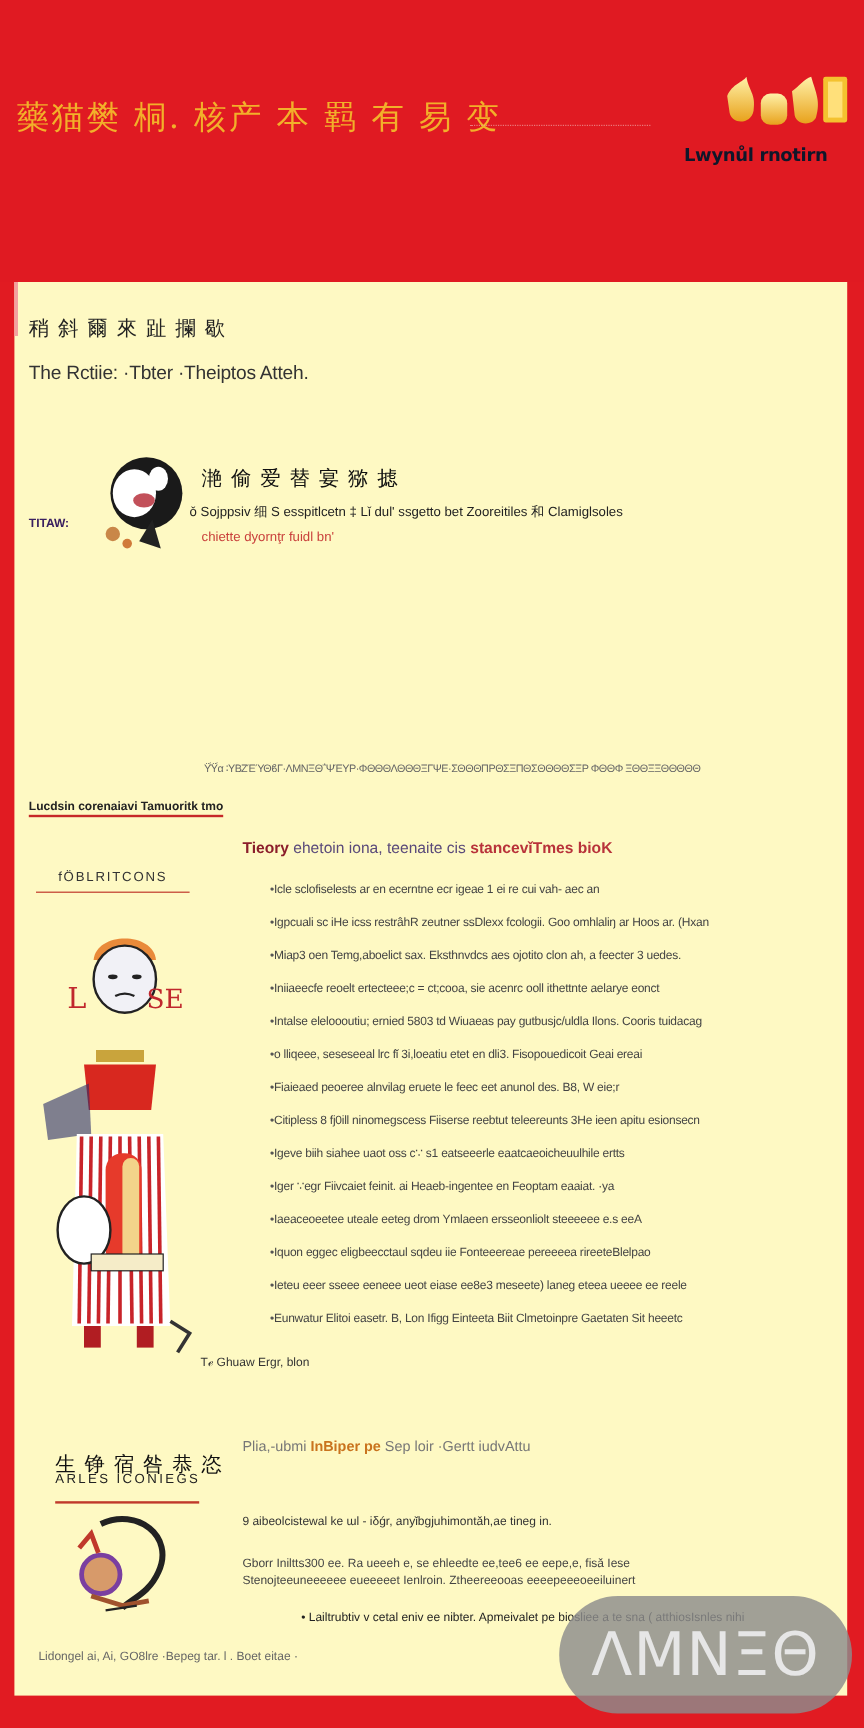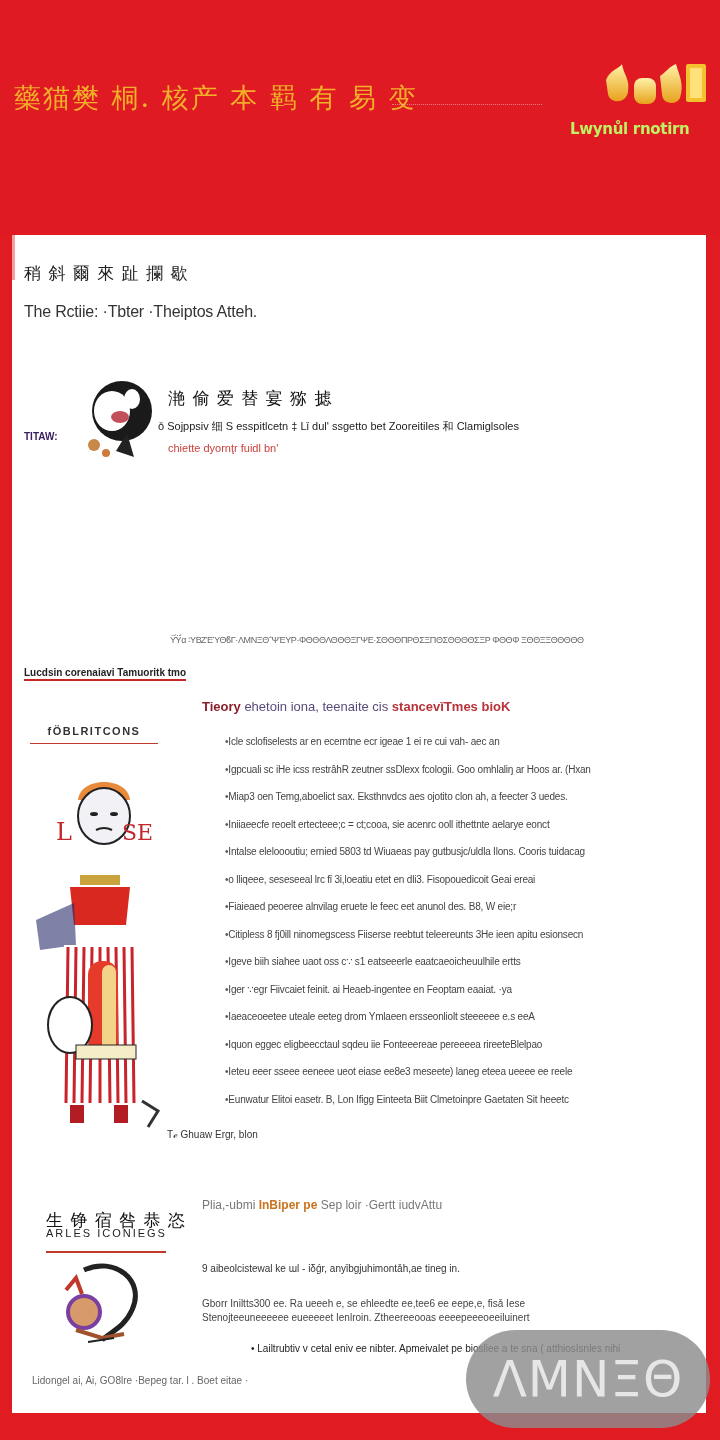--- a/index.html
+++ b/index.html
@@ -17,25 +17,25 @@
     }
     .hero-line.l1 { top: 28px; }
     .hero-line.l2 { top: 80px; }
     .hero-dots {
       position: absolute; left: 392px; top: 104px; width: 150px; height: 2px;
       border-top: 1px dotted #f0a3a3; opacity: .7;
     }
     .logo { position: absolute; left: 600px; top: 62px; width: 110px; height: 44px; }
     .logo-text {
       position: absolute; left: 570px; top: 120px; font-size: 15px; font-weight: bold;
-      color: #bef264; white-space: nowrap; font-family: "DejaVu Sans", sans-serif; letter-spacing: -.3px;
+      color: #0f172a; white-space: nowrap; font-family: "DejaVu Sans", sans-serif; letter-spacing: -.3px;
     }
     .panel {
       position: absolute; left: 12px; top: 235px; width: 694px; height: 1178px;
-      background: #ffffff;
+      background: #fef9c3;
     }
     .left-stripe { position: absolute; left: 0; top: 0; width: 3px; height: 45px; background: #f3a0a0; }
     .section-title-cn {
       position: absolute; left: 12px; top: 27px; font-size: 17px; color: #222;
       font-family: "DejaVu Serif", serif; letter-spacing: 1px;
     }
     .section-sub {
       position: absolute; left: 12px; top: 68px; font-size: 16px; color: #333; letter-spacing: -.2px;
     }
     .feature-label {
@@ -55,21 +55,21 @@
     .caption-strip {
       position: absolute; left: 158px; top: 400px; font-size: 9px; color: #666; white-space: nowrap; letter-spacing: -.4px;
     }
     .subsection-title {
       position: absolute; left: 12px; top: 432px; font-size: 10px; color: #222; font-weight: bold;
       border-bottom: 2px solid #c62828; padding-bottom: 1px; white-space: nowrap;
     }
     .sidebar-head {
       position: absolute; left: 18px; top: 490px; width: 128px; text-align: center;
       font-size: 11px; color: #333; letter-spacing: 1.5px;
-      border-bottom: 1.5px solid #c0392b; padding-bottom: 6px; font-weight: bold;
+      border-bottom: 1.5px solid #c0392b; padding-bottom: 6px;
     }
     .icon-face { position: absolute; left: 38px; top: 535px; width: 110px; height: 85px; }
     .icon-figure { position: absolute; left: 18px; top: 630px; width: 140px; height: 265px; }
     .figure-caption {
       position: absolute; left: 155px; top: 892px; font-size: 10px; color: #333; white-space: nowrap;
     }
     .list-title {
       position: absolute; left: 190px; top: 464px; font-size: 13px; font-weight: bold; color: #8b1e2b; white-space: nowrap;
     }
     .list-title .muted { color: #5a4a7a; font-weight: normal; }

